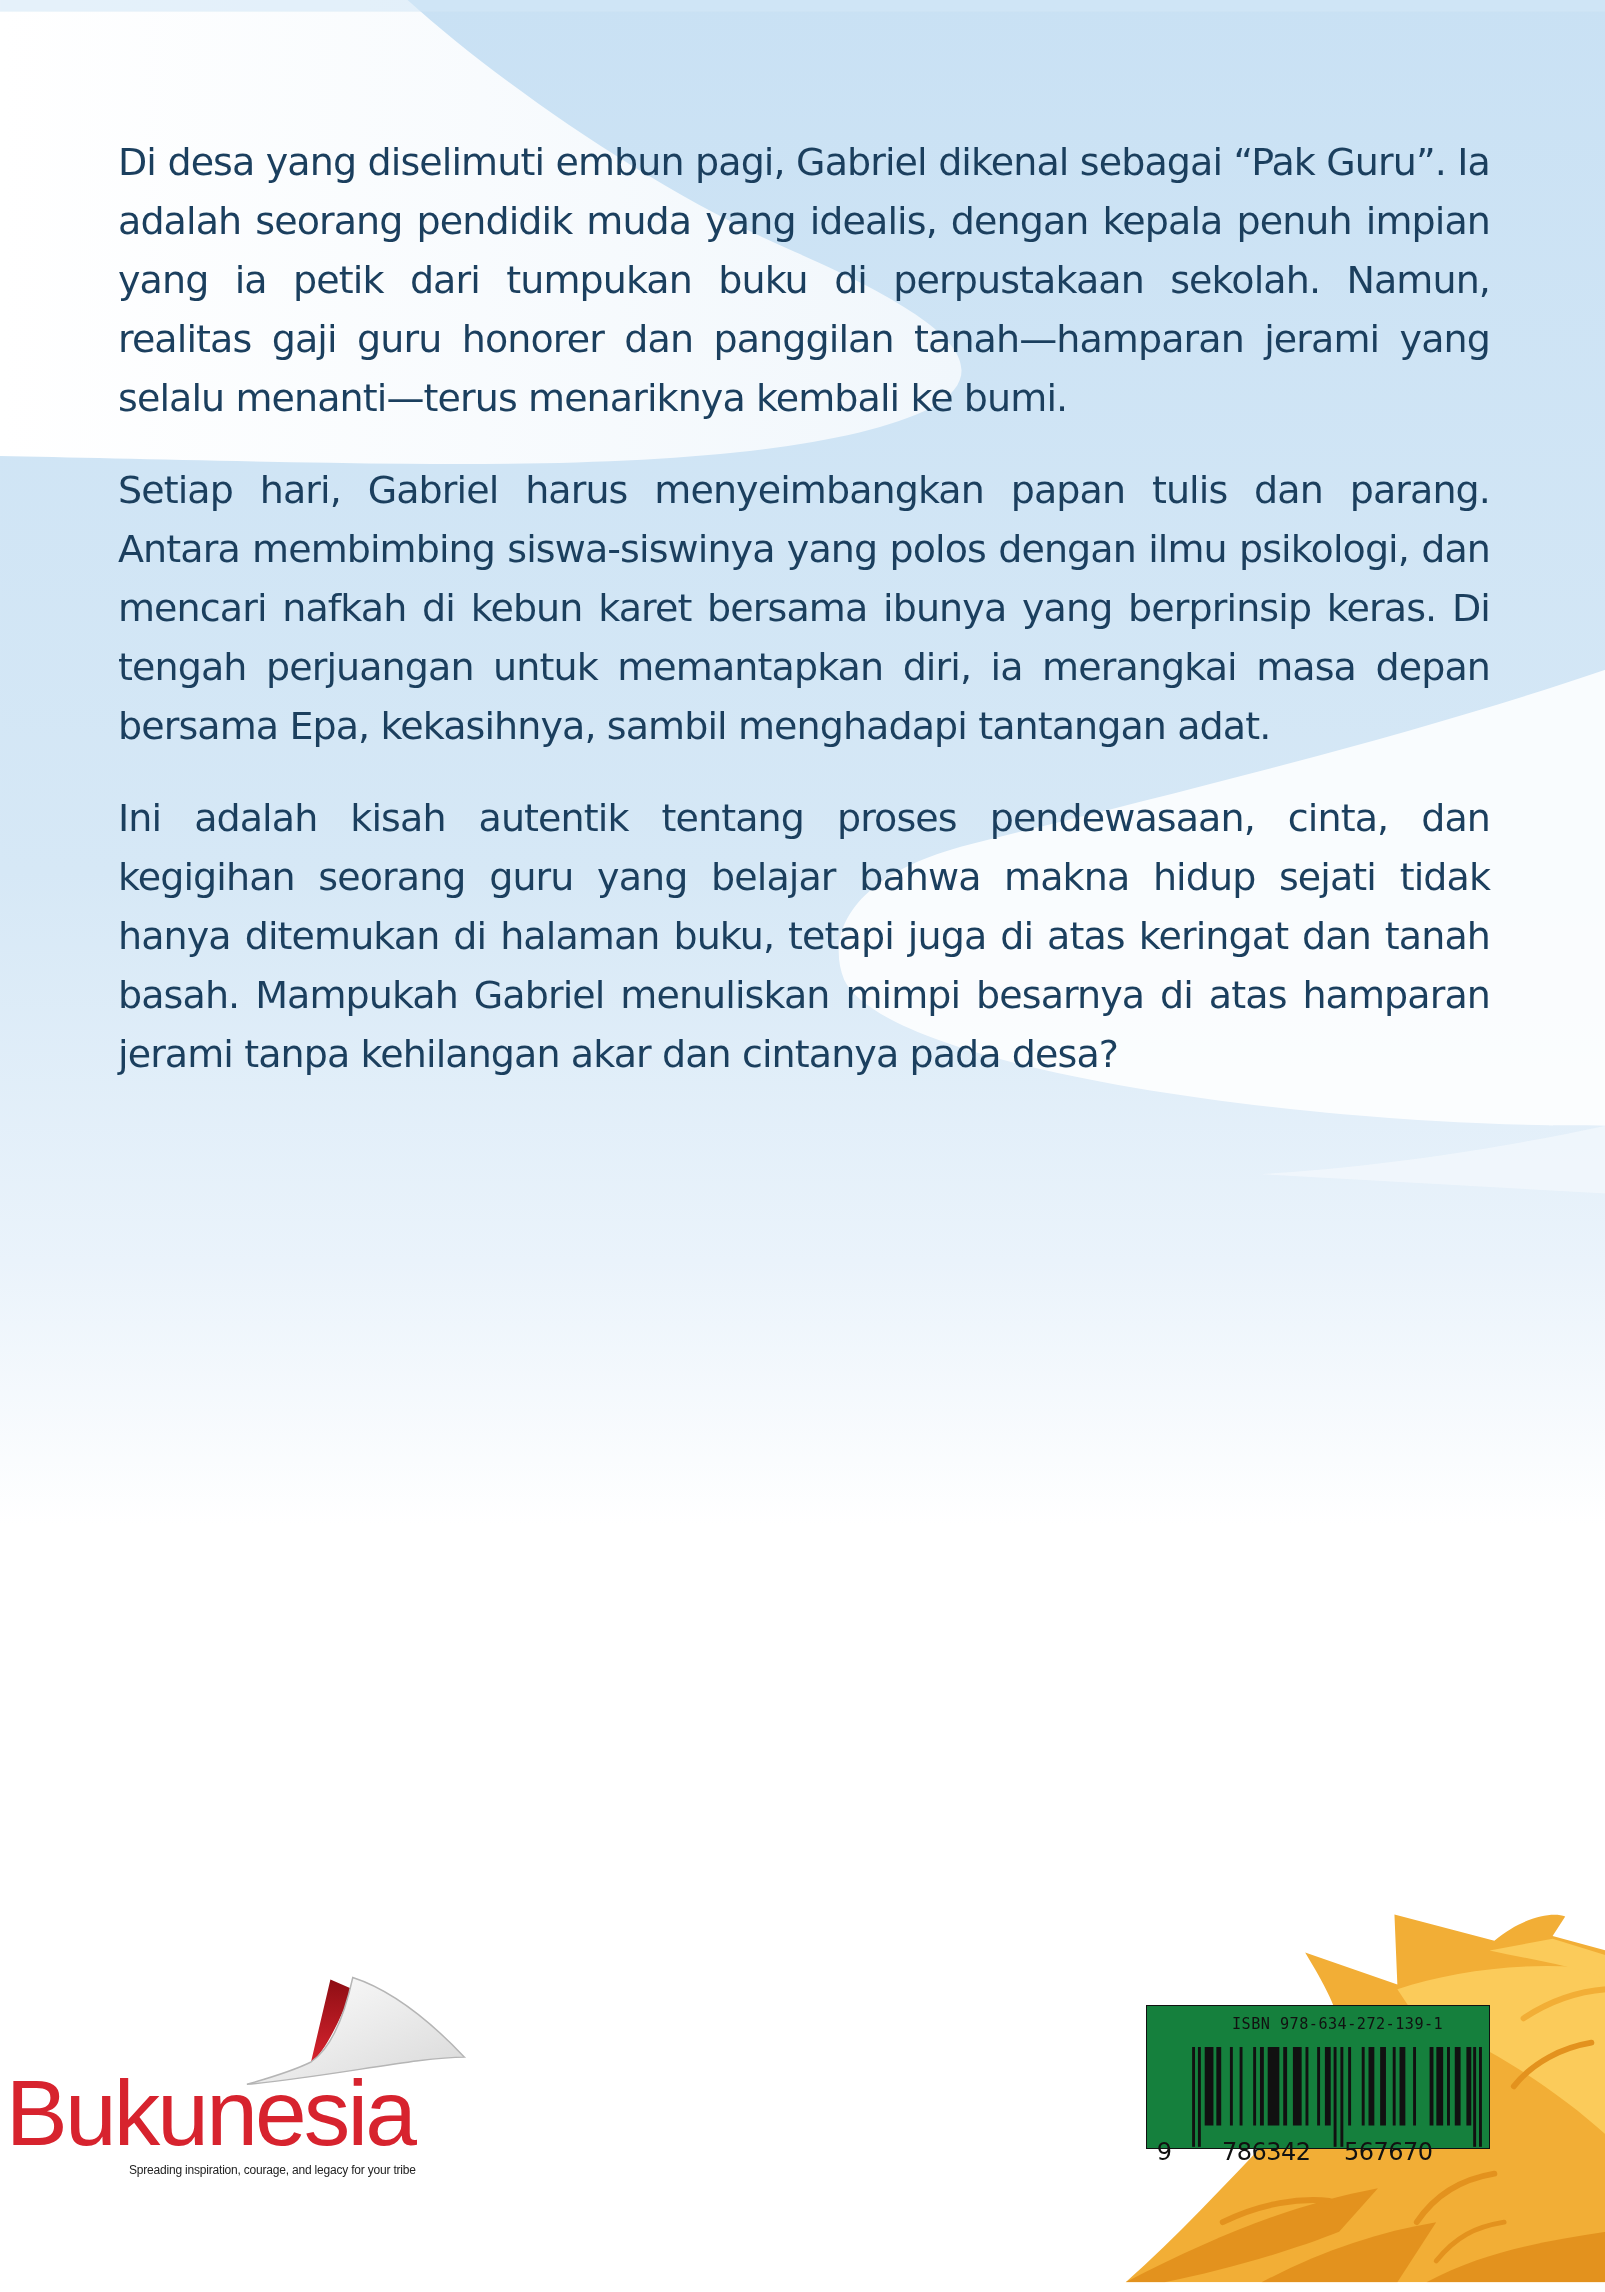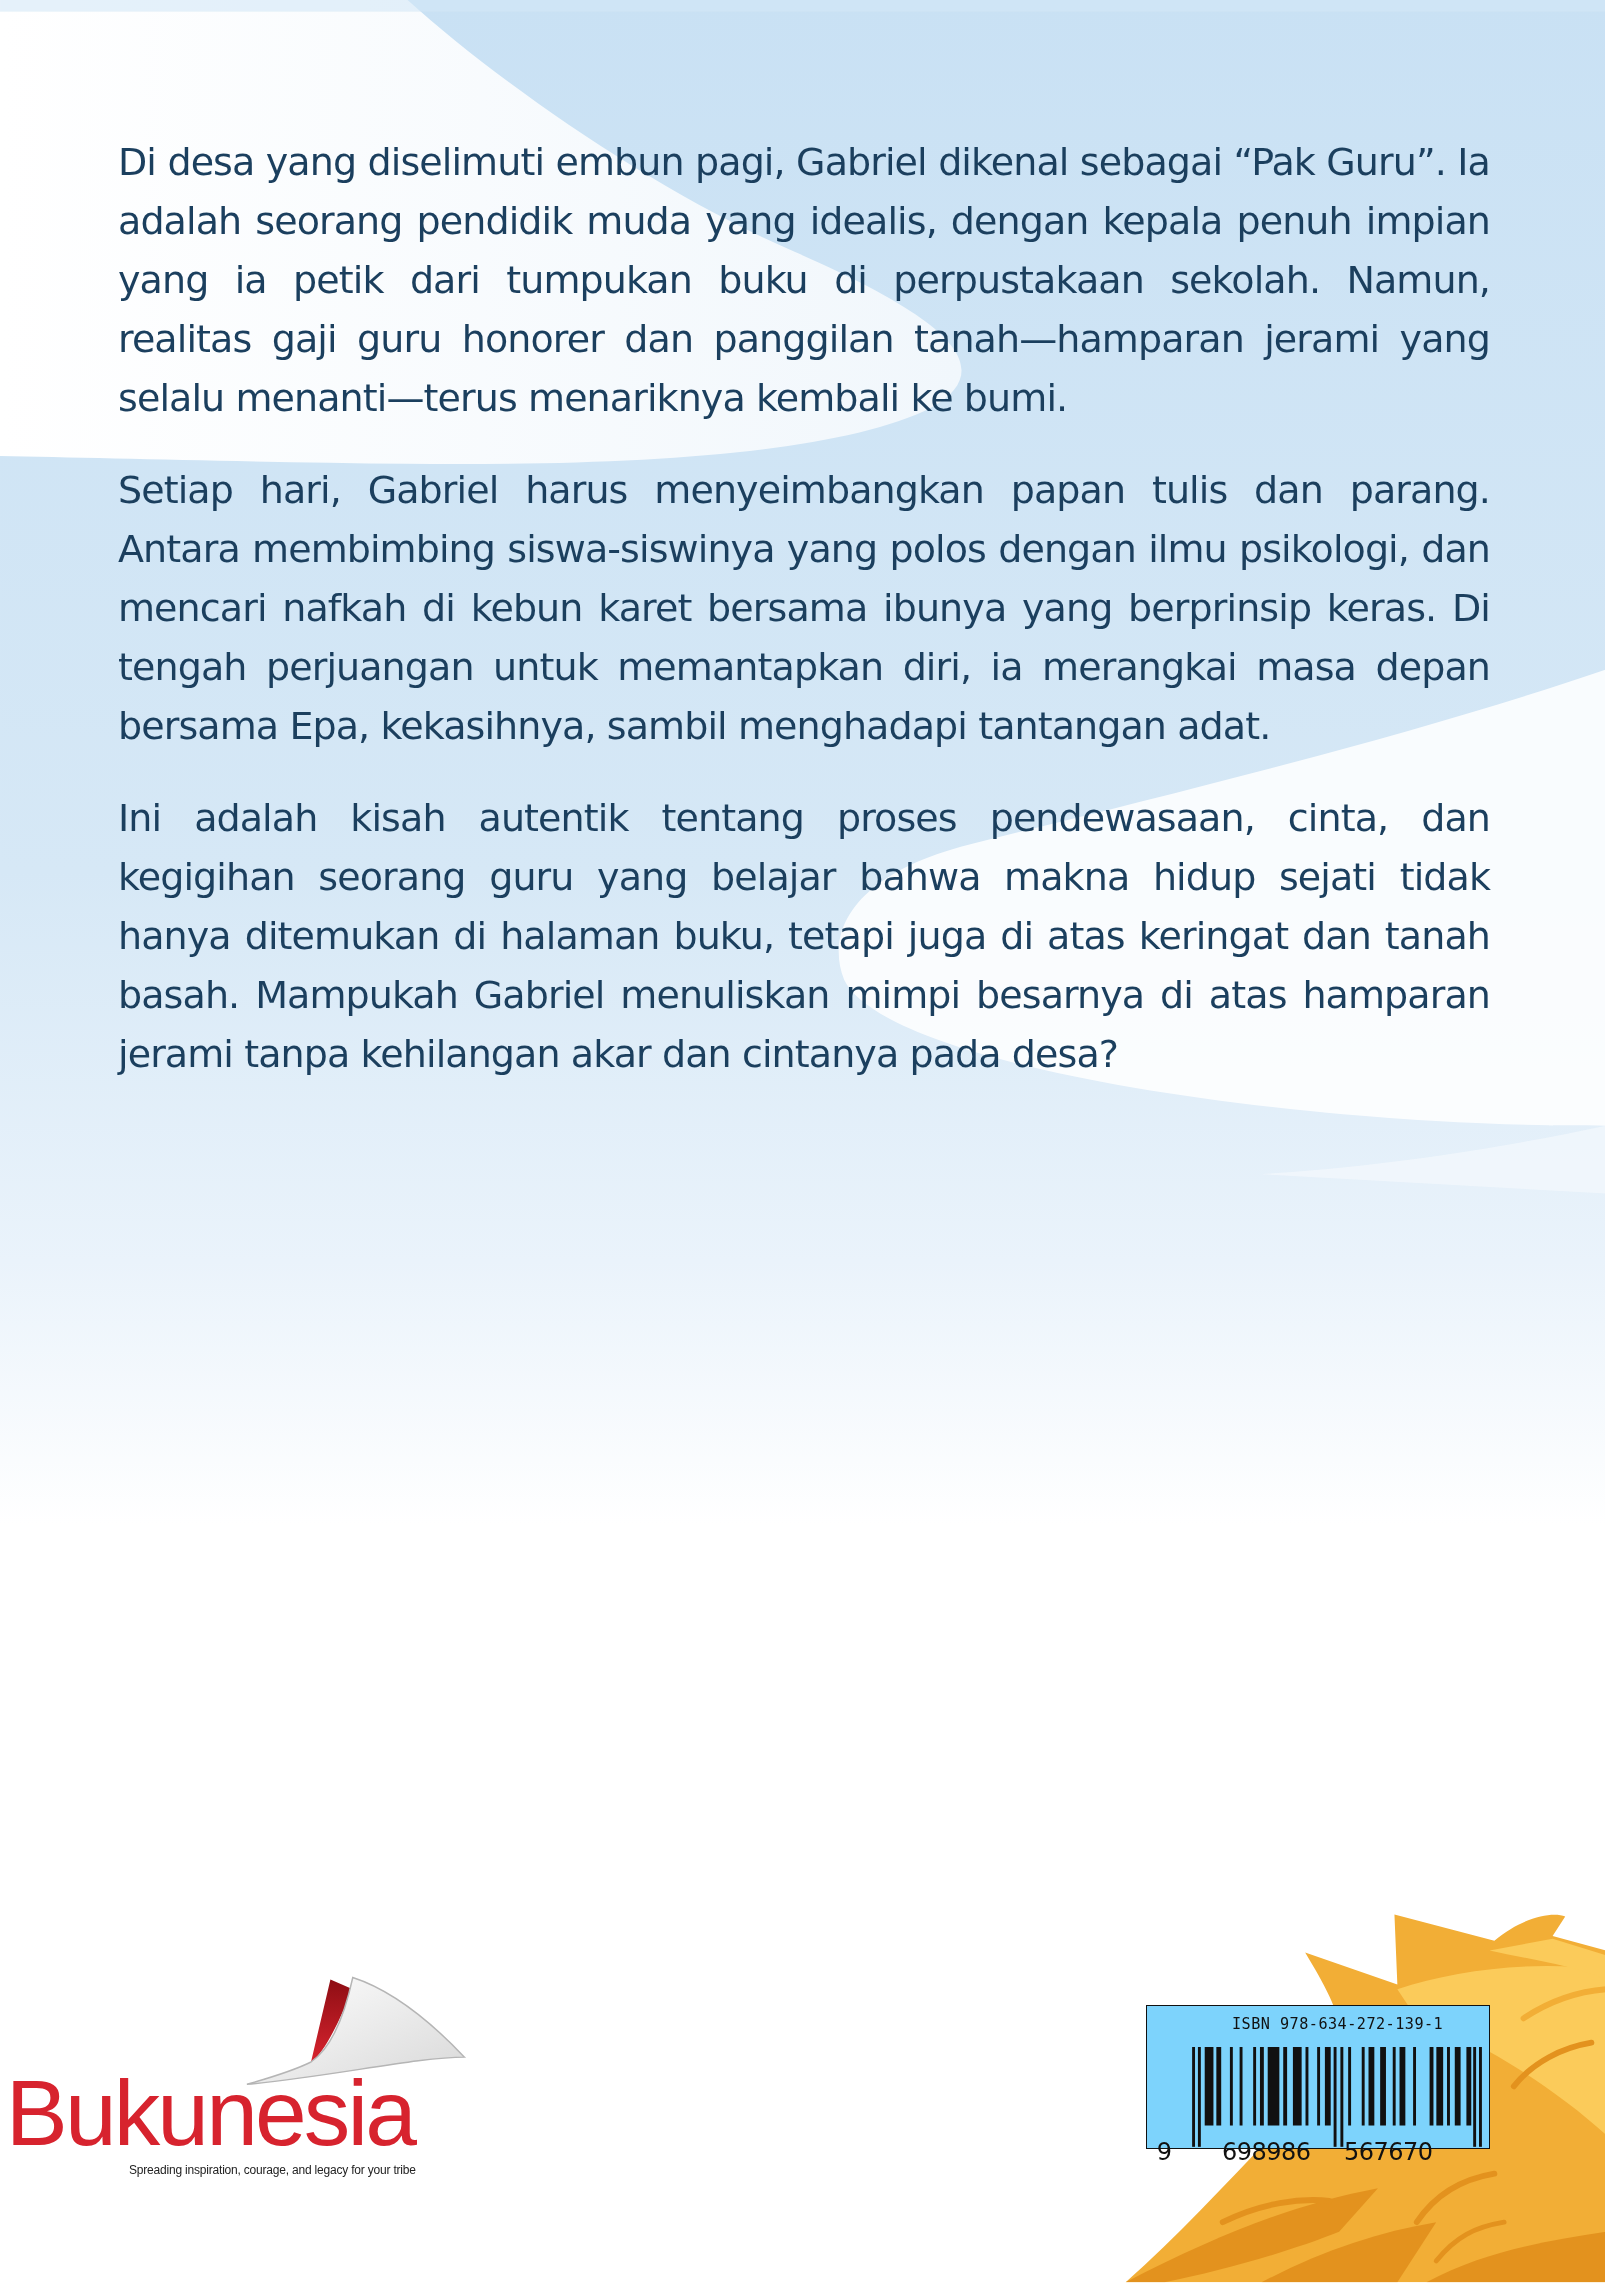--- a/index.html
+++ b/index.html
@@ -31,21 +31,21 @@
       letter-spacing: -2.9px;
     }
     .logo-tag {
       position: absolute; left: 129px; top: 2163px; z-index: 3;
       font-family: "Liberation Sans", sans-serif;
       font-size: 12px; color: #222222; letter-spacing: -0.2px;
       white-space: nowrap;
     }
     .isbn-box {
       position: absolute; left: 1146px; top: 2005px; width: 344px; height: 144px;
-      background: #7dd3fc; border: 1.9px solid #111111; box-sizing: border-box; z-index: 3;
+      background: #15803d; border: 1.9px solid #111111; box-sizing: border-box; z-index: 3;
     }
     .isbn-label {
       position: absolute; left: 85px; top: 7.8px;
       font-family: "DejaVu Sans Mono", monospace; font-size: 16.5px; color: #111; letter-spacing: 0.5px;
       transform: scaleX(0.92); transform-origin: left center; white-space: nowrap;
     }
     .isbn-bars { position: absolute; left: 45px; top: 41px; }
     .isbn-digit {
       position: absolute; font-family: "DejaVu Sans", sans-serif; font-size: 24px; color: #111;
       letter-spacing: -0.5px; top: 132px; line-height: 29px;
@@ -151,16 +151,16 @@
         <rect x="245" y="0" width="4" height="81"></rect>
       <rect x="252" y="0" width="7" height="81"></rect>
         <rect x="263" y="0" width="3" height="81"></rect>
       <rect x="271" y="0" width="6" height="81"></rect>
         <rect x="283" y="0" width="5" height="81"></rect>
       <rect x="290" y="0" width="3" height="103"></rect>
         <rect x="296" y="0" width="3" height="103"></rect>
     </g>
   </svg>
   <div class="isbn-digit d-first">9</div>
-  <div class="isbn-digit d-left">698986</div>
+  <div class="isbn-digit d-left">786342</div>
   <div class="isbn-digit d-right">567670</div>
 </div>
 
 
 </body></html>

